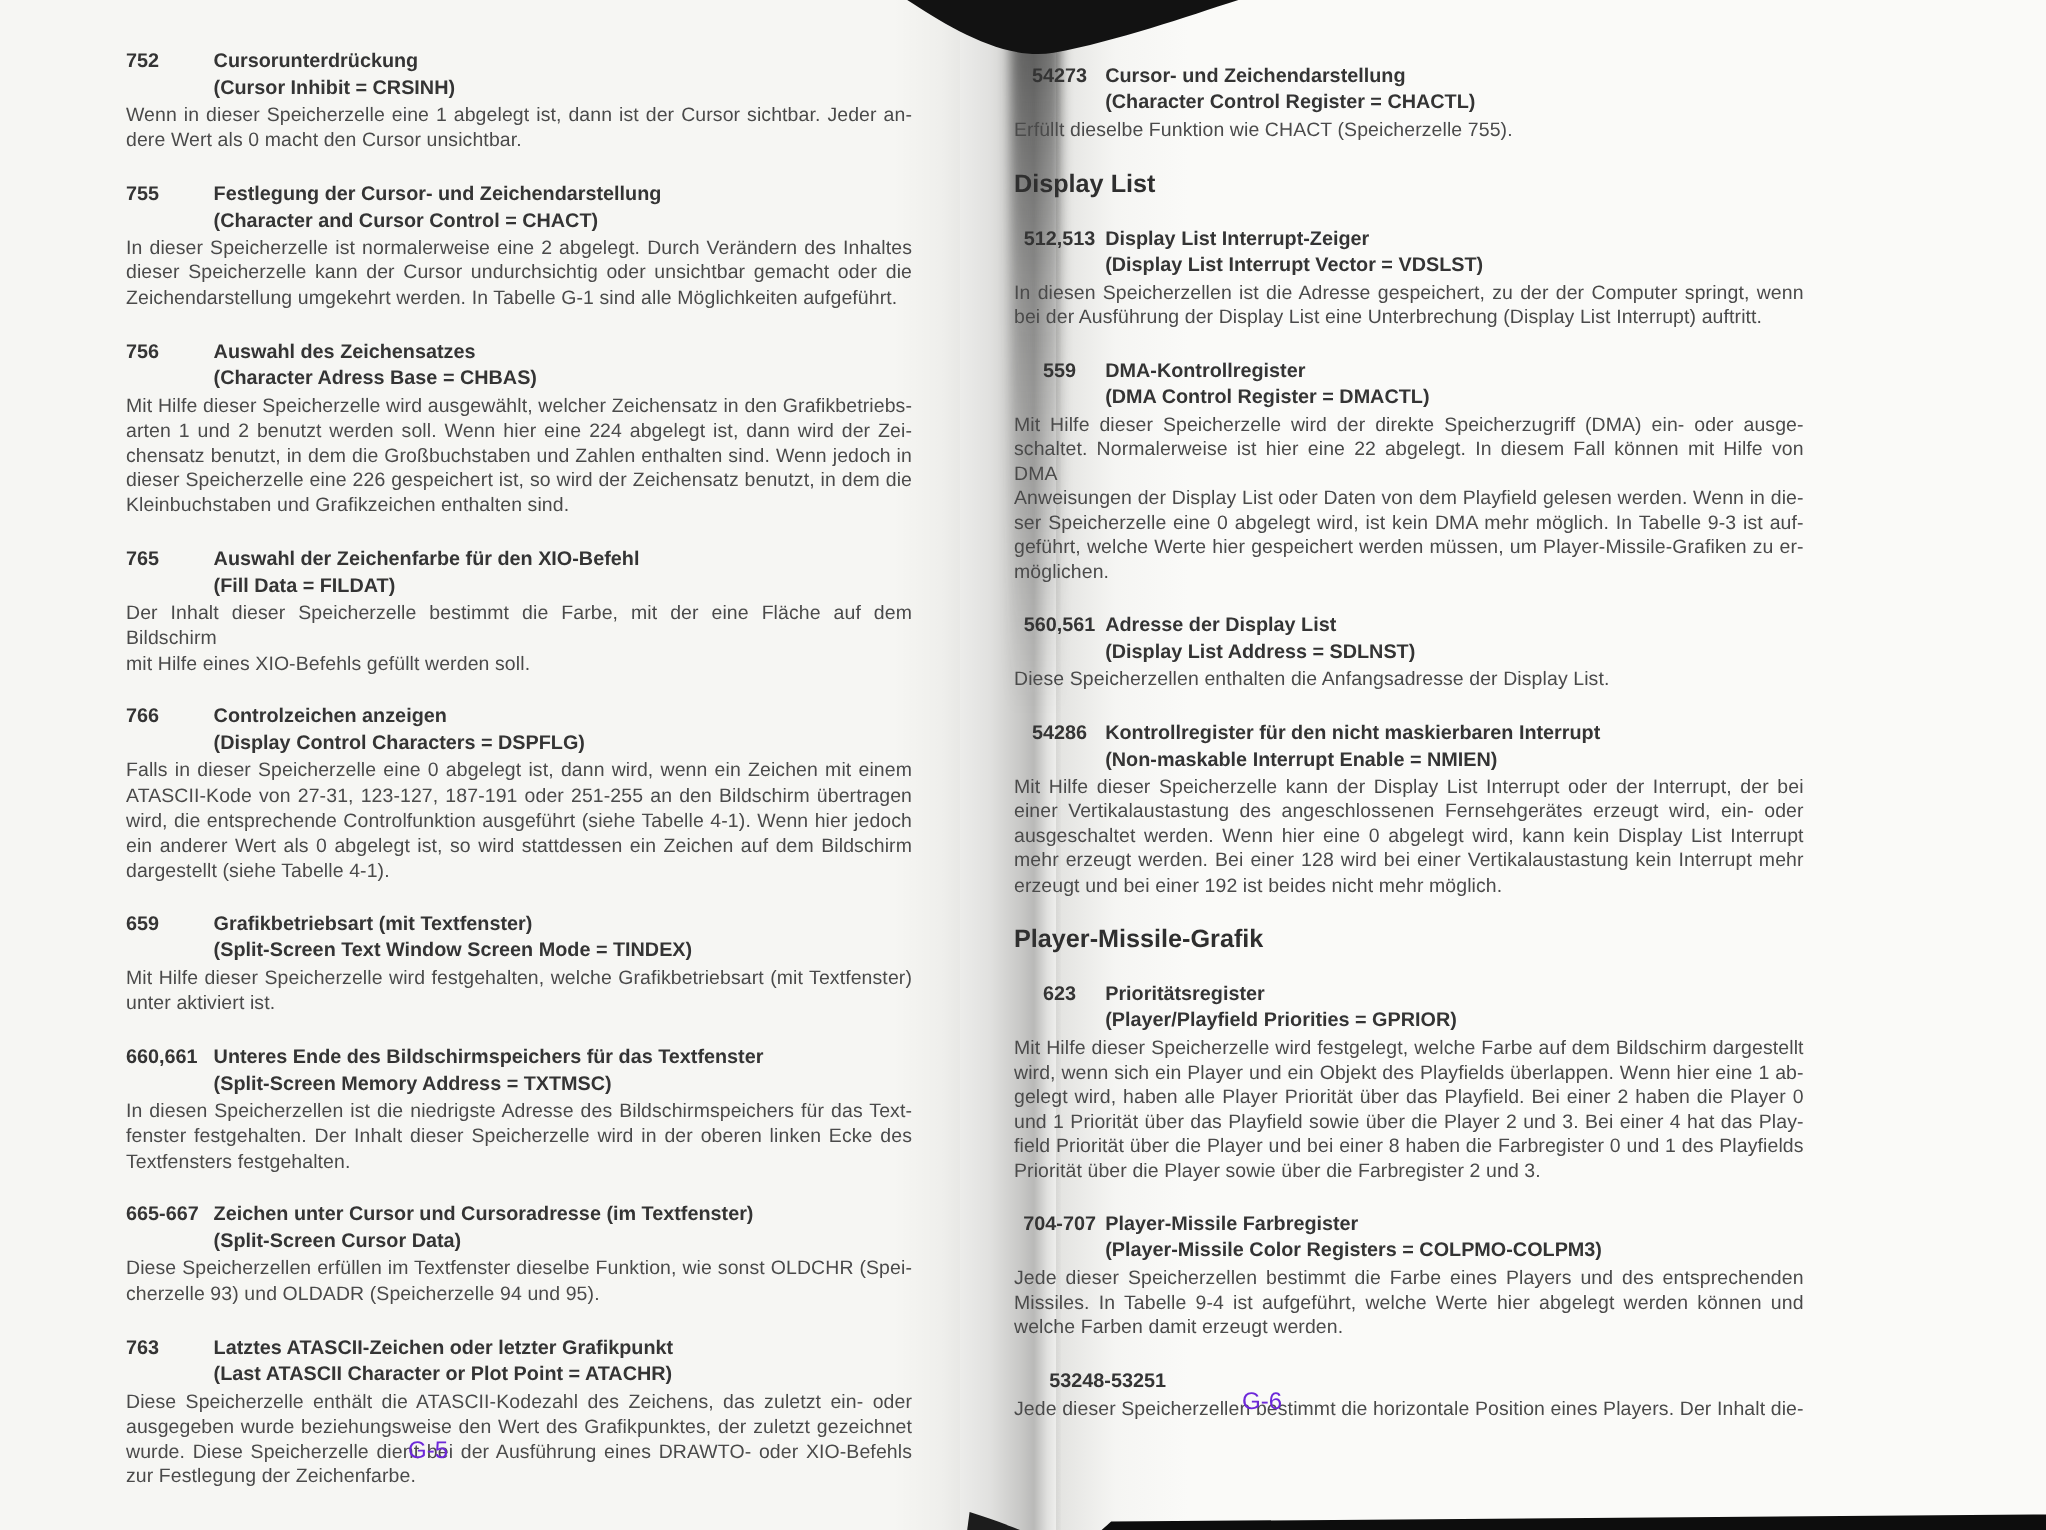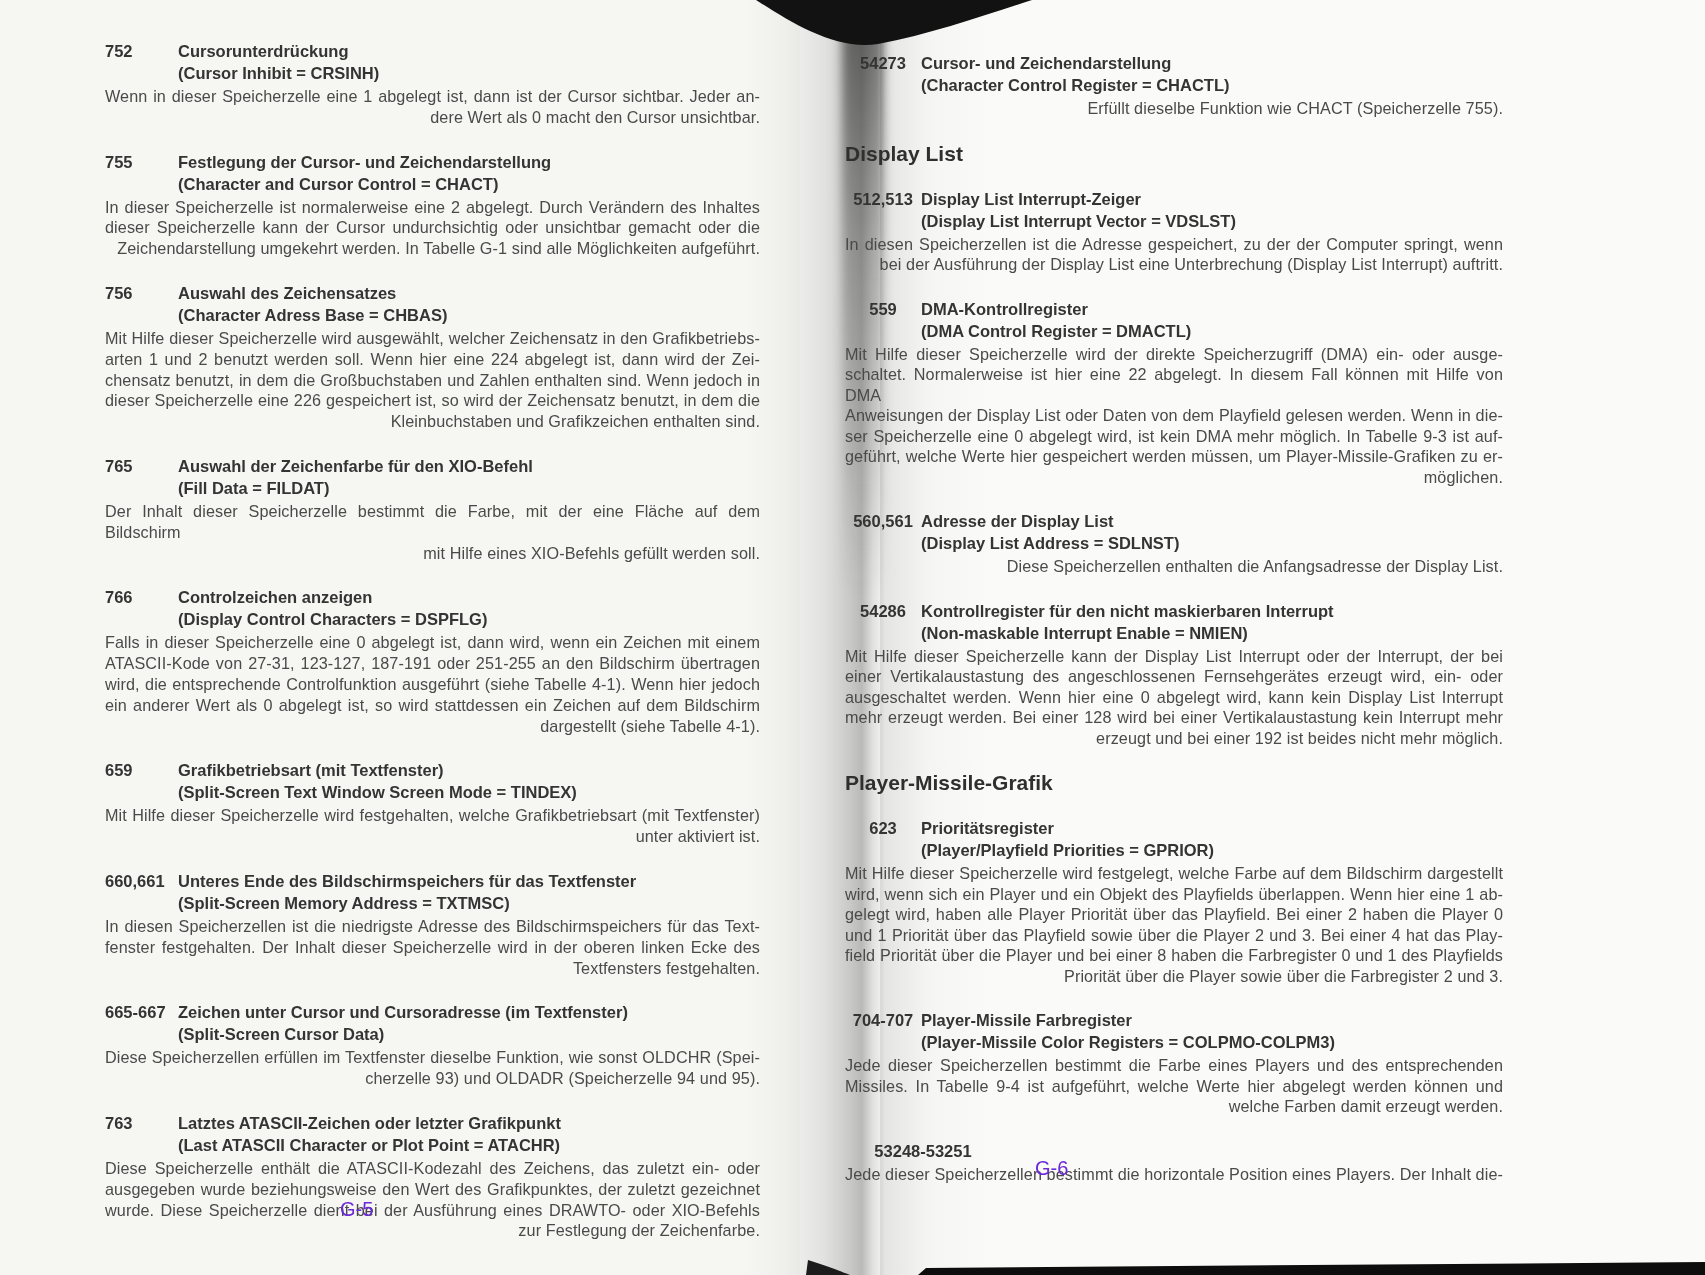--- a/index.html
+++ b/index.html
@@ -40,21 +40,21 @@
   .entry{margin-bottom:23px;}
   .ehead{display:flex;font-weight:700;color:#343434;font-size:16.5px;line-height:22px;}
   .num{flex:none;width:73px;}
   .col-right .num{width:76px;text-align:center;}
   .col-right .num.wide{width:156px;}
   .etitles{flex:1;}
   .t1,.t2{display:block;}
   .ebody{margin-top:2px;}
   .col-left .bline{line-height:20.8px;}
   .col-right .bline{line-height:20.5px;}
-  .bline{display:block;font-size:16.2px;color:#4a4a4a;letter-spacing:0.1px;text-align:right;}
+  .bline{display:block;font-size:16.2px;color:#4a4a4a;letter-spacing:0.1px;}
   .bline.j{text-align:justify;text-align-last:justify;text-justify:inter-word;}
   .gap-body .ebody{}
   .section-heading{font-size:21px;font-weight:700;color:#2f2f2f;margin:20px 0 22px 0;}
   .page-footer{position:absolute;font-size:20px;color:#6d28d9;}
   .footer-left{left:340px;top:1198px;}
   .footer-right{left:1035px;top:1157px;}
 </style>
 </head>
 <body>
 

